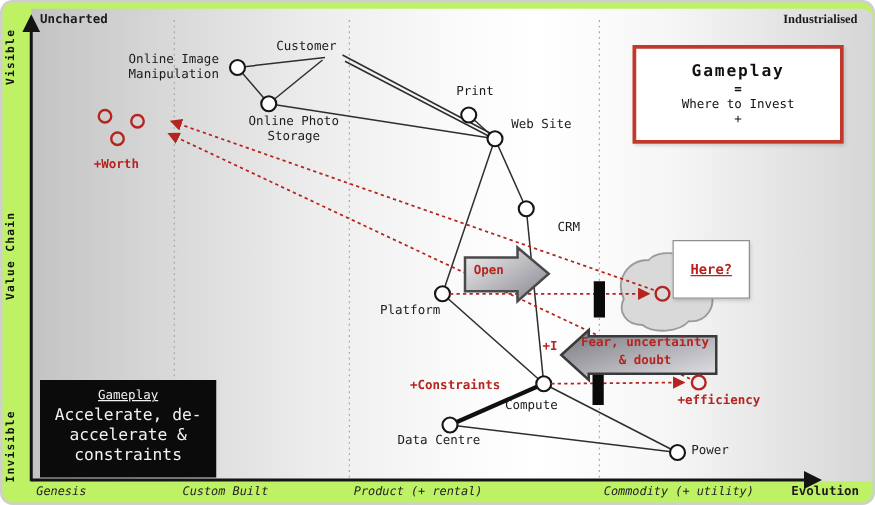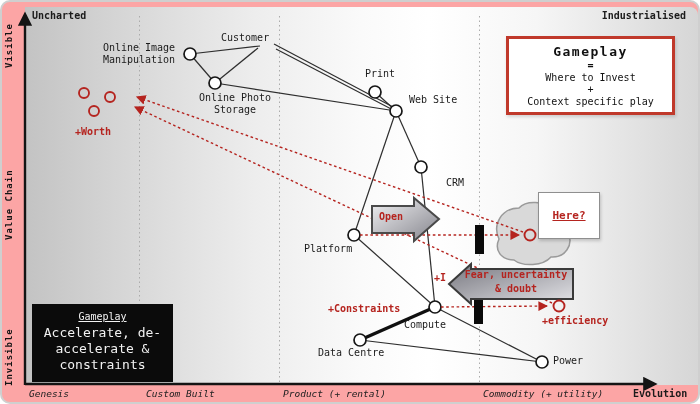--- a/index.html
+++ b/index.html
@@ -1,17 +1,17 @@
 <!DOCTYPE html>
 <html><head>
 <meta charset="utf-8">
 <style>
   html,body{margin:0;padding:0;background:#ffffff;}
   body{width:700px;height:404px;position:relative;font-family:"DejaVu Sans Mono",monospace;}
-  .canvas{position:absolute;inset:0;background:#fca5a5;border:2px solid #cfcfcf;border-radius:10px;box-sizing:border-box;overflow:hidden;}
+  .canvas{position:absolute;inset:0;background:#bef264;border:2px solid #cfcfcf;border-radius:10px;box-sizing:border-box;overflow:hidden;}
   .mapbg{position:absolute;left:23px;top:5px;width:673px;height:378px;border-radius:0 8px 0 0;
     background:linear-gradient(90deg,#c3c3c3 0%,#d8d8d8 16%,#ededed 34%,#fafafa 50%,#ffffff 60%,#f6f6f6 76%,#d6d6d6 100%);z-index:1;}
   svg.layer{position:absolute;left:0;top:0;z-index:2;}
   .lbls{position:absolute;inset:0;z-index:3;}
   .lbl{position:absolute;font:10px "DejaVu Sans Mono",monospace;color:#1b1b1b;white-space:nowrap;}
   .lbl.wrap{white-space:normal;text-align:center;line-height:12px;}
   .bold{font-weight:bold;}
   .red{color:#b5241f;font-weight:bold;}
   .stage{font-style:italic;font-size:9.5px;color:#222;}
   .vlab{position:absolute;writing-mode:vertical-lr;transform:rotate(180deg);font:bold 9px "DejaVu Sans Mono",monospace;color:#141414;letter-spacing:1px;}
@@ -116,21 +116,21 @@
 
     <g stroke="#141414" stroke-width="2.4" fill="none">
       <line x1="23" y1="383" x2="23" y2="13" marker-end="url(#mBlk)"></line>
       <line x1="23" y1="382" x2="652" y2="382" marker-end="url(#mBlk)"></line>
     </g>
   </svg>
 
   <div class="lbls">
 
     <div class="lbl bold" style="left:30px;top:8px;">Uncharted</div>
-    <div class="lbl bold" style="right:12px;top:8px;">Industrialised</div>
+    <div class="lbl bold" style="right:12px;top:8px;font-family:Liberation Serif, serif;">Industrialised</div>
     <div class="vlab" style="left:2px;top:12px;height:54px;">Visible</div>
     <div class="vlab" style="left:2px;top:160px;height:78px;">Value Chain</div>
     <div class="vlab" style="left:2px;top:328px;height:56px;">Invisible</div>
     <div class="lbl stage" style="left:27px;top:386px;">Genesis</div>
     <div class="lbl stage" style="left:144px;top:386px;">Custom Built</div>
     <div class="lbl stage" style="left:281px;top:386px;">Product (+ rental)</div>
     <div class="lbl stage" style="left:481px;top:386px;">Commodity (+ utility)</div>
     <div class="lbl bold" style="left:631px;top:386px;">Evolution</div>
 
     <div class="lbl" style="left:219px;top:30px;">Customer</div>
@@ -153,21 +153,20 @@
 
     <div class="herebox">
       <span>Here?</span>
     </div>
 
     <div class="legendbox">
       <div class="t">Gameplay</div>
       <div class="s b">=</div>
       <div class="s">Where to Invest</div>
       <div class="s">+</div>
-      <div class="s">Context specific play</div>
     </div>
 
     <div class="blackbox">
       <div class="t">Gameplay</div>
       <div class="b">Accelerate, de-accelerate &amp; constraints</div>
     </div>
   </div>
 </div>
 
 </body></html>

